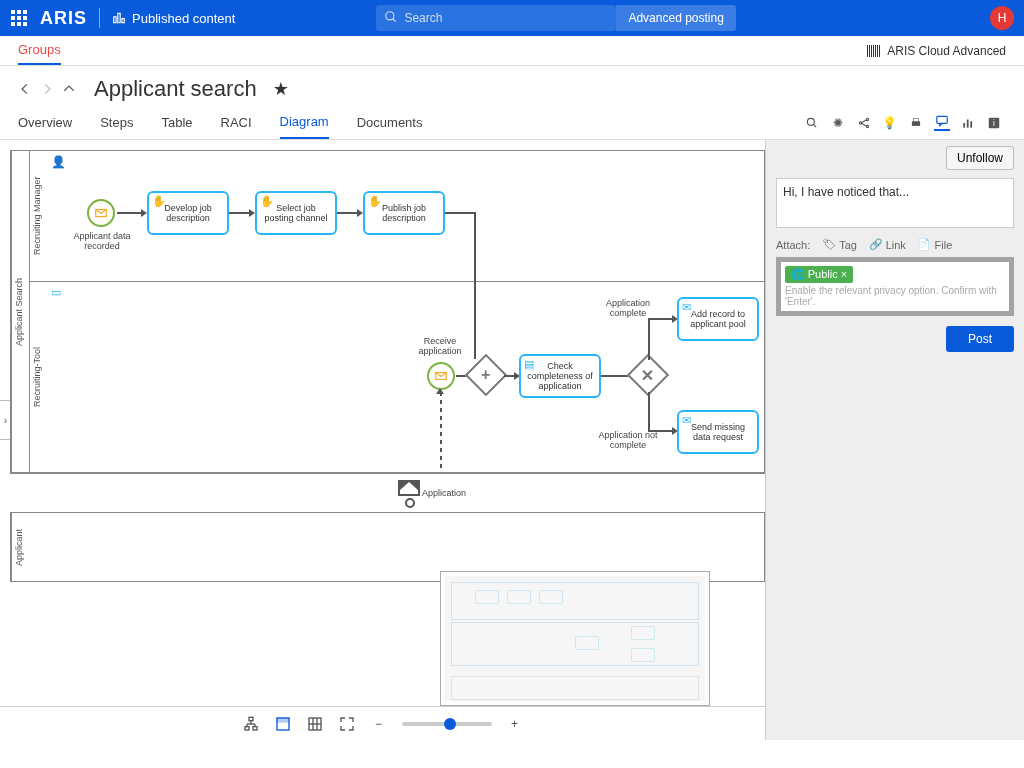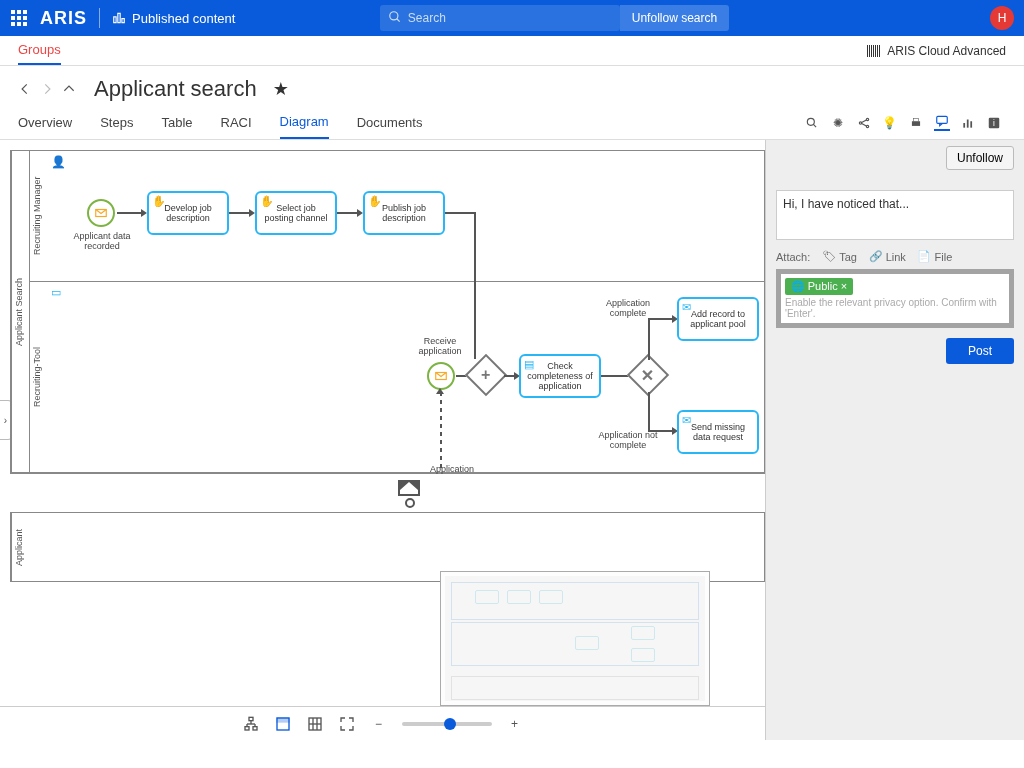--- a/index.html
+++ b/index.html
@@ -34,21 +34,21 @@
 .tab.active{color:#0a5bdb;border-bottom:2px solid #0a5bdb}
 .toolbar{margin-left:auto;display:flex;gap:10px;align-items:center;padding-right:4px}
 .toolbar .ico{width:16px;height:16px;color:#555;cursor:pointer;display:flex;align-items:center;justify-content:center}
 .toolbar .ico.active{color:#0a5bdb;border-bottom:2px solid #0a5bdb;padding-bottom:2px}
 
 .main{display:flex;height:600px}
 .canvas-area{flex:1;position:relative;overflow:hidden;border-right:1px solid #ccc}
 .side-panel{width:258px;background:#eee;padding:10px;position:relative}
 
 .unfollow{position:absolute;top:6px;right:10px;background:#f5f5f5;border:1px solid #bbb;border-radius:3px;padding:4px 10px;font-size:12px;cursor:pointer}
-.comment-box{margin-top:40px;background:#fff;border:1px solid #ccc;height:50px;padding:6px;font-size:12px;color:#333}
+.comment-box{margin-top:28px;background:#fff;border:1px solid #ccc;height:50px;padding:6px;font-size:12px;color:#333}
 .attach-row{margin-top:10px;font-size:11px;color:#666;display:flex;gap:12px;align-items:center}
 .attach-row span{display:flex;align-items:center;gap:3px;cursor:pointer}
 .tag-input{margin-top:6px;background:#fff;border:1px solid #ccc;padding:4px;font-size:11px}
 .tag-chip{display:inline-block;background:#eef;border:1px solid #ccd;border-radius:2px;padding:1px 4px;font-size:11px;color:#555}
 .tag-chip .x{color:#999;margin-left:2px;cursor:pointer}
 .tag-ph{color:#aaa;font-size:10px;margin-top:2px}
 .priv-input{margin-top:6px;background:#fff;border:5px solid #a3a3a3;padding:4px;font-size:11px}
 .priv-chip{display:inline-block;background:#4caf50;color:#fff;border-radius:2px;padding:2px 6px;font-size:11px}
 .post-btn{float:right;margin-top:10px;background:#0a5bdb;color:#fff;border:none;border-radius:3px;padding:6px 22px;font-size:12px;cursor:pointer}
 
@@ -114,21 +114,21 @@
     <span>Published content</span>
   </span>
   <div class="search-wrap">
     <span class="search-ico">
       <svg width="14" height="14" viewBox="0 0 24 24" fill="none" stroke="currentColor" stroke-width="2">
           <circle cx="10" cy="10" r="7"></circle>
           <line x1="20" y1="20" x2="15" y2="15"></line>
         </svg>
     </span>
     <input class="search" placeholder="Search" style="">
-    <button class="adv">Unfollow search</button>
+    <button class="adv">Advanced posting</button>
   </div>
   <div class="avatar">H</div>
 </div>
 
 <div class="sub">
   <span class="groups">Groups</span>
   <span class="right">
     <span class="barcode"></span>
     <span>ARIS Cloud Advanced</span>
   </span>
@@ -295,21 +295,21 @@
 
               <div class="arrow v dashed" style="left:393px;top:110px;height:80px"></div>
               <div class="arrow-head up" style="left:389px;top:106px"></div>
             </div>
           </div>
         </div>
       </div>
     </div>
 
     <div class="msg-obj" style="left:398px;top:340px"></div>
-    <div class="lbl" style="left:422px;top:324px;width:60px;text-align:center">Application</div>
+    <div class="lbl" style="left:422px;top:348px;width:60px;text-align:left">Application</div>
     <div style="position:absolute;left:405px;top:358px;width:10px;height:10px;border:2px solid #555;border-radius:50%;background:#fff"></div>
 
     <div style="position:absolute;left:10px;top:372px;right:0;border:1px solid #888;height:70px;display:flex">
       <div class="pool-label" style="border-right:1px solid #888">Applicant</div>
       <div style="flex:1;background:#fff"></div>
     </div>
 
     <div class="minimap">
       <div class="mini-inner">
         <div style="position:absolute;left:6px;top:6px;right:6px;height:38px;border:1px solid #9bd"></div>

